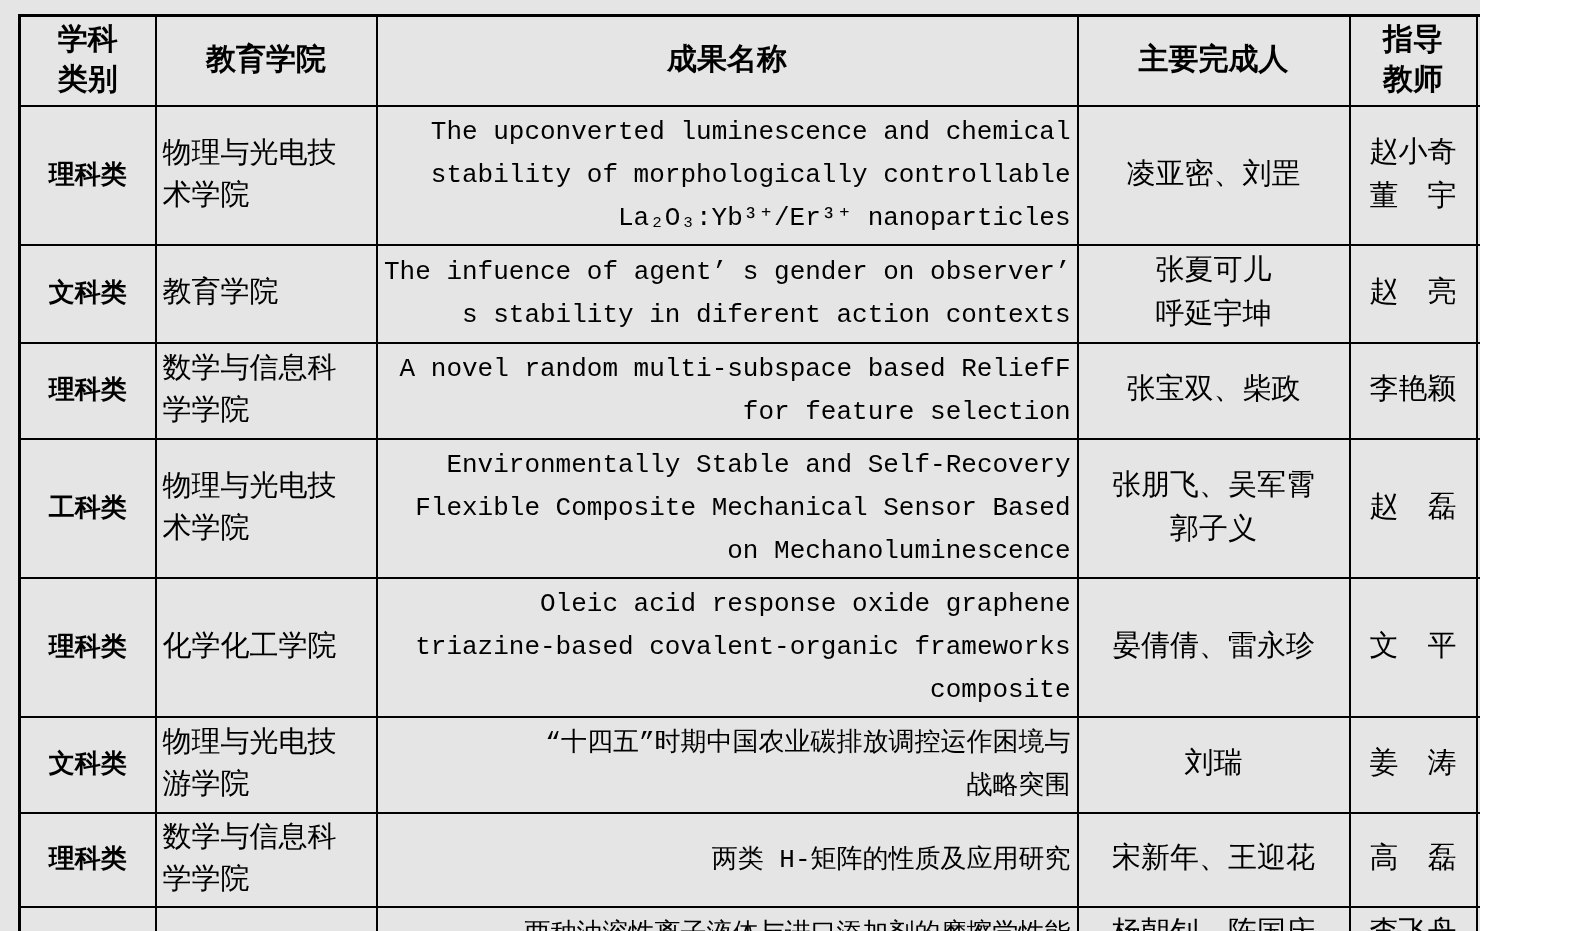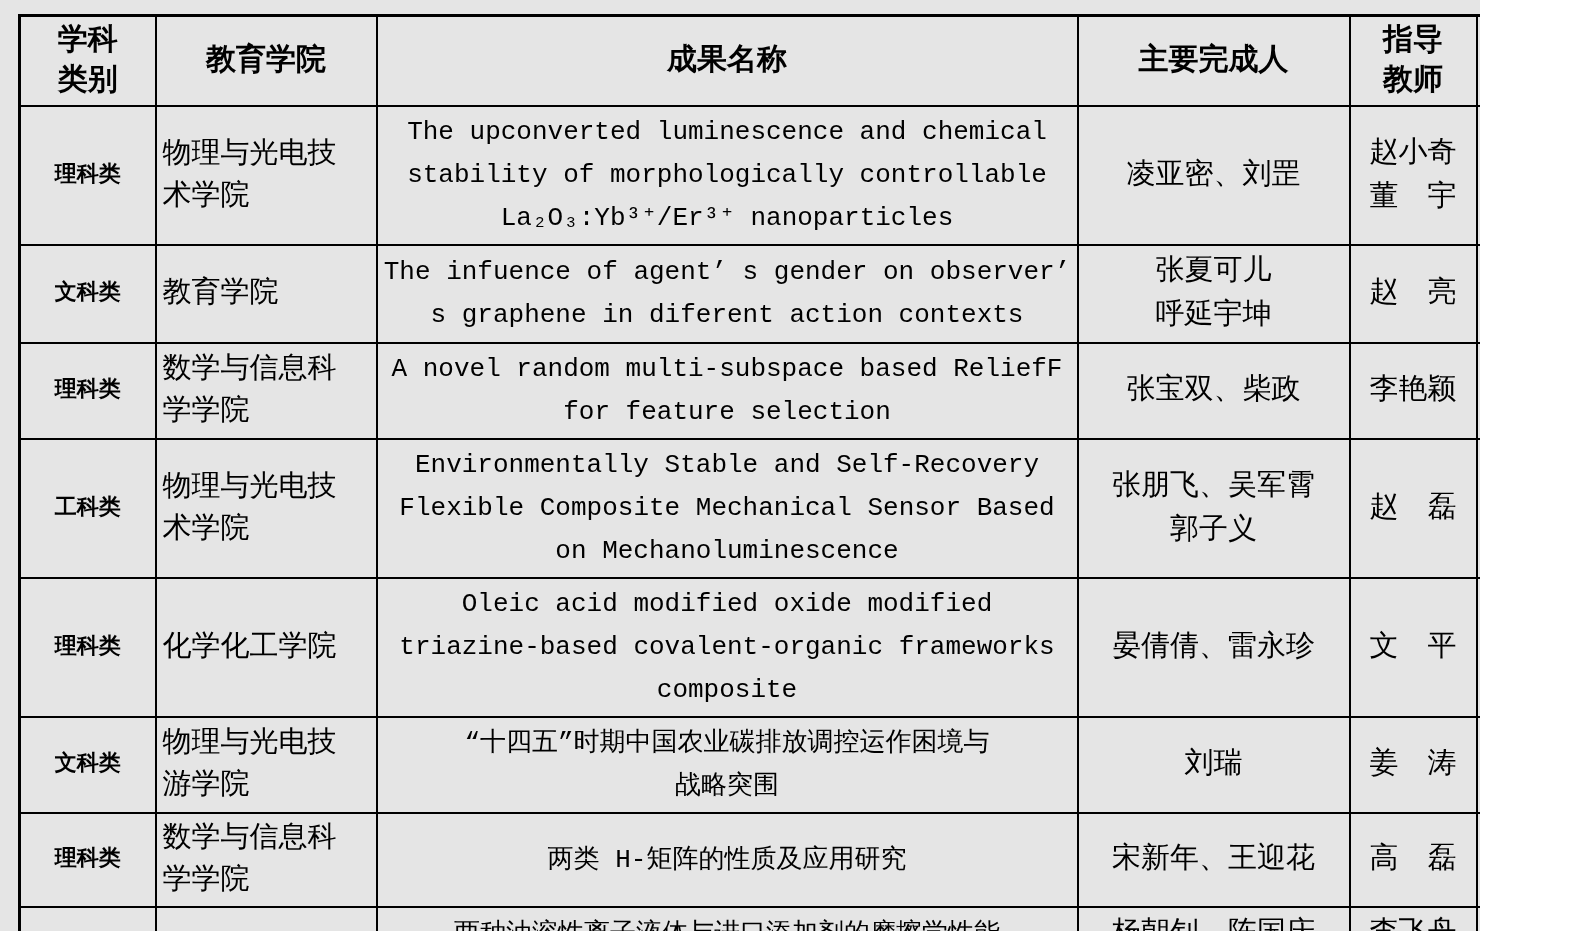--- a/index.html
+++ b/index.html
@@ -33,32 +33,32 @@
     overflow: hidden;
   }
   th.hdr {
     font-size: 30px;
     font-weight: bold;
     text-align: center;
     line-height: 40px;
   }
   tr.hdr-row { height: 82px; }
   td.category {
-    font-size: 22px;
+    font-size: 26px;
     font-weight: bold;
     text-align: center;
     line-height: 42px;
   }
   td.unit {
     font-size: 29px;
     line-height: 42px;
   }
   td.title {
     font-size: 26px;
-    text-align: center;
+    text-align: right;
     line-height: 43px;
     padding-left: 10px;
     padding-right: 4px;
   }
   td.completers, td.teacher {
     font-size: 29px;
     text-align: center;
     line-height: 44px;
   }
   td.grade {
@@ -111,21 +111,21 @@
 La₂O₃:Yb³⁺/Er³⁺ nanoparticles</td>
         <td class="completers">凌亚密、刘罡</td>
         <td class="teacher">赵小奇
 董　宇</td>
         <td class="grade">A 档</td>
       </tr>
       <tr class="r2">
         <td class="category">文科类</td>
         <td class="unit">教育学院</td>
         <td class="title">The infuence of agent’ s gender on observer’
-s graphene in diferent action contexts</td>
+s stability in diferent action contexts</td>
         <td class="completers">张夏可儿
 呼延宇坤</td>
         <td class="teacher">赵　亮</td>
         <td class="grade">B 档</td>
       </tr>
       <tr class="r3">
         <td class="category">理科类</td>
         <td class="unit">数学与信息科
 学学院</td>
         <td class="title">A novel random multi-subspace based ReliefF
@@ -142,21 +142,21 @@
 Flexible Composite Mechanical Sensor Based
 on Mechanoluminescence</td>
         <td class="completers">张朋飞、吴军霄
 郭子义</td>
         <td class="teacher">赵　磊</td>
         <td class="grade">C 档</td>
       </tr>
       <tr class="r5">
         <td class="category">理科类</td>
         <td class="unit">化学化工学院</td>
-        <td class="title">Oleic acid modified oxide modified
+        <td class="title">Oleic acid response oxide graphene
 triazine-based covalent-organic frameworks
 composite</td>
         <td class="completers">晏倩倩、雷永珍</td>
         <td class="teacher">文　平</td>
         <td class="grade">C 档</td>
       </tr>
       <tr class="r6">
         <td class="category">文科类</td>
         <td class="unit">物理与光电技
 游学院</td>

